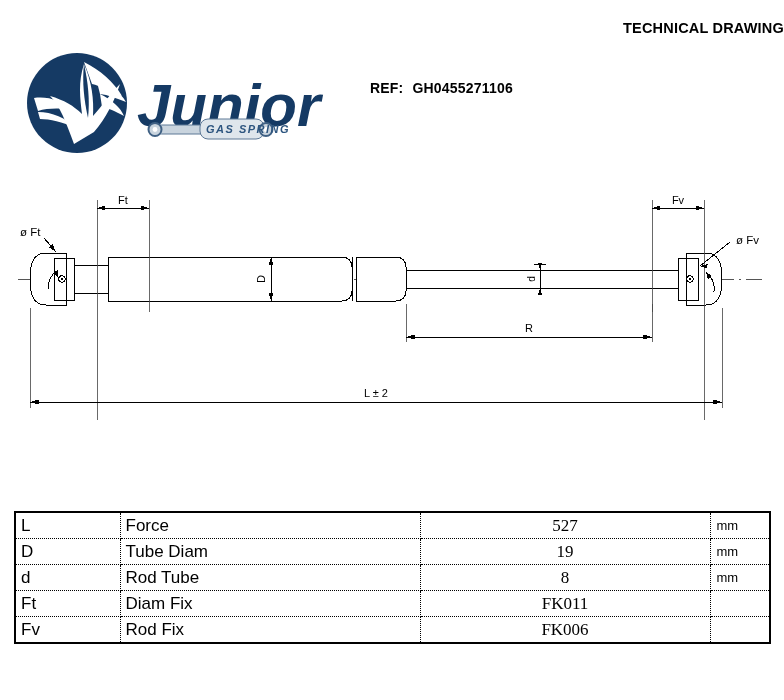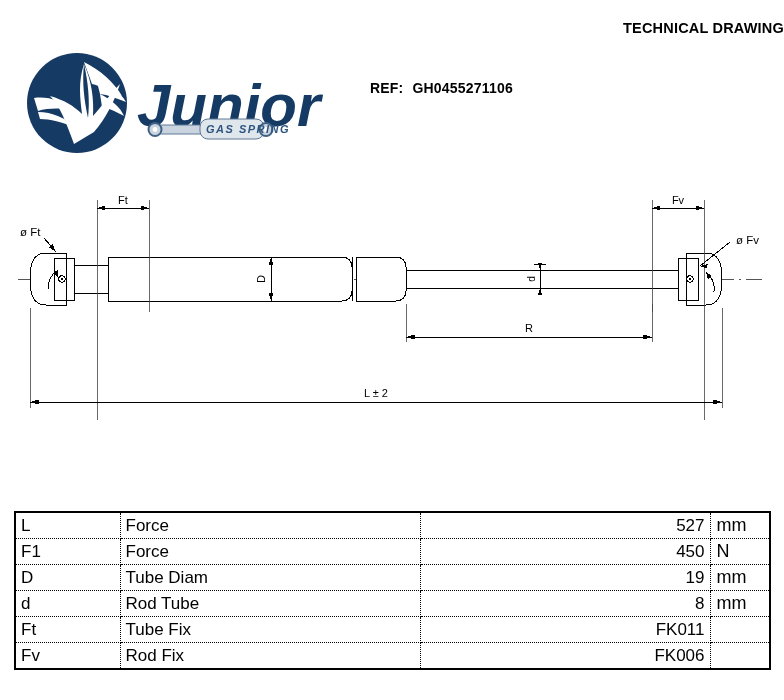--- a/index.html
+++ b/index.html
@@ -77,22 +77,22 @@
     border-bottom: 1px dotted #000;
     padding: 0 5px;
     height: 25px;
     font-size: 17px;
     line-height: 25px;
     white-space: nowrap;
   }
   #spec-table tr:last-child td { border-bottom: none; }
   #spec-table td.c-sym   { width: 105px; border-right: 1px dotted #000; }
   #spec-table td.c-name  { width: 300px; border-right: 1px dotted #000; }
-  #spec-table td.c-val   { text-align: right; border-right: 1px dotted #000; }
-  #spec-table td.c-unit  { width: 60px; font-size: 18px; padding-left: 6px; }
+  #spec-table td.c-val   { text-align: center; border-right: 1px dotted #000; font-family: Liberation Serif, serif; }
+  #spec-table td.c-unit  { width: 60px; font-size: 13px; padding-left: 6px; }
 </style>
 </head>
 <body>
 
 <div id="header-title">TECHNICAL DRAWING</div>
 
 <div id="ref-line">
   <span class="ref-label">REF:</span><span>GH0455271106</span>
 </div>
 
@@ -244,40 +244,34 @@
 
 <table id="spec-table">
   <tbody>
     <tr>
       <td class="c-sym">L</td>
       <td class="c-name">Force</td>
       <td class="c-val">527</td>
       <td class="c-unit">mm</td>
     </tr>
     <tr>
-      <td class="c-sym">F1</td>
-      <td class="c-name">Force</td>
-      <td class="c-val">450</td>
-      <td class="c-unit">N</td>
-    </tr>
-    <tr>
       <td class="c-sym">D</td>
       <td class="c-name">Tube Diam</td>
       <td class="c-val">19</td>
       <td class="c-unit">mm</td>
     </tr>
     <tr>
       <td class="c-sym">d</td>
       <td class="c-name">Rod Tube</td>
       <td class="c-val">8</td>
       <td class="c-unit">mm</td>
     </tr>
     <tr>
       <td class="c-sym">Ft</td>
-      <td class="c-name">Tube Fix</td>
+      <td class="c-name">Diam Fix</td>
       <td class="c-val">FK011</td>
       <td class="c-unit"></td>
     </tr>
     <tr>
       <td class="c-sym">Fv</td>
       <td class="c-name">Rod Fix</td>
       <td class="c-val">FK006</td>
       <td class="c-unit"></td>
     </tr>
   </tbody>

